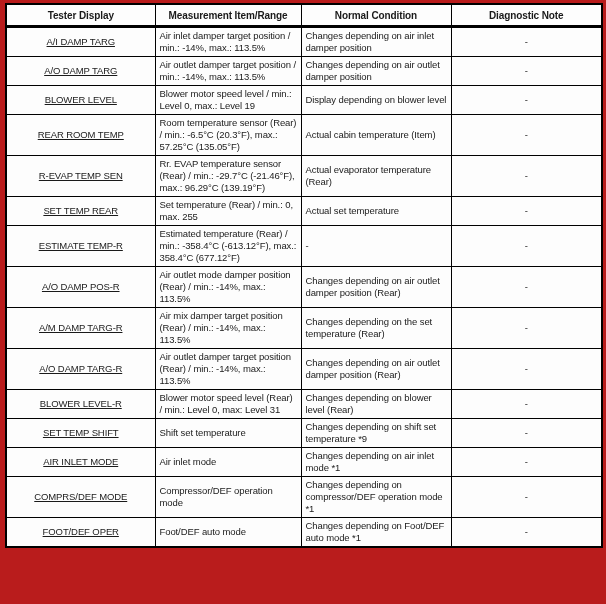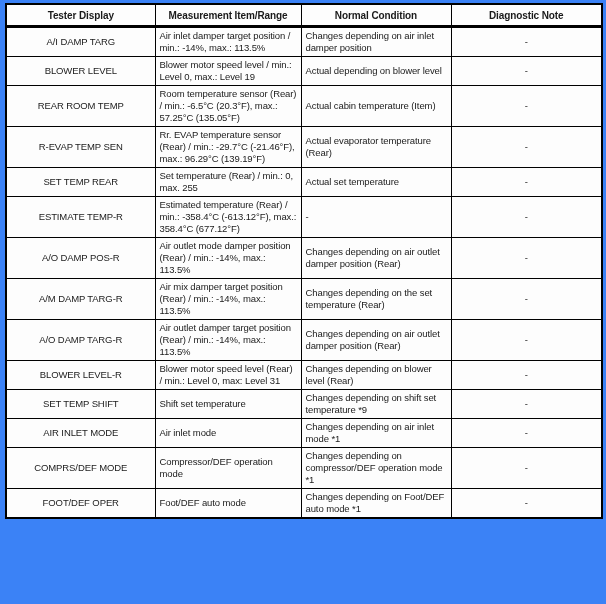--- a/index.html
+++ b/index.html
@@ -4,21 +4,21 @@
 <style>
   html, body { margin: 0; padding: 0; }
   body {
     background: #ffffff;
     font-family: "Liberation Sans", sans-serif;
   }
   .page {
     position: relative;
     width: 606px;
     height: 604px;
-    background: #3b82f6;
+    background: #b91c1c;
     overflow: hidden;
   }
   table.data-table {
     position: absolute;
     left: 5px;
     top: 3px;
     width: 596px;
     border-collapse: collapse;
     table-layout: fixed;
     border: 2px solid #000000;
@@ -41,21 +41,21 @@
   }
   tbody tr { height: 28px; }
   tbody td {
     font-size: 9.5px;
     line-height: 12px;
     letter-spacing: -0.1px;
     padding: 2px 4px;
     vertical-align: middle;
     text-align: left;
   }
-  td.c1 { text-align: center; }
+  td.c1 { text-align: center; text-decoration: underline; }
   td.c4 { text-align: center; }
 </style>
 </head>
 <body>
 
 <div class="page">
   <table class="data-table">
     <colgroup>
       <col style="width:149px">
       <col style="width:146px">
@@ -71,23 +71,29 @@
       </tr>
     </thead>
     <tbody>
         <tr>
           <td class="c1">A/I DAMP TARG</td>
           <td class="c2">Air inlet damper target position / min.: -14%, max.: 113.5%</td>
           <td class="c3">Changes depending on air inlet damper position</td>
           <td class="c4">-</td>
         </tr>
         <tr>
+          <td class="c1">A/O DAMP TARG</td>
+          <td class="c2">Air outlet damper target position / min.: -14%, max.: 113.5%</td>
+          <td class="c3">Changes depending on air outlet damper position</td>
+          <td class="c4">-</td>
+        </tr>
+        <tr>
           <td class="c1">BLOWER LEVEL</td>
           <td class="c2">Blower motor speed level / min.: Level 0, max.: Level 19</td>
-          <td class="c3">Actual depending on blower level</td>
+          <td class="c3">Display depending on blower level</td>
           <td class="c4">-</td>
         </tr>
         <tr>
           <td class="c1">REAR ROOM TEMP</td>
           <td class="c2">Room temperature sensor (Rear) / min.: -6.5°C (20.3°F), max.: 57.25°C (135.05°F)</td>
           <td class="c3">Actual cabin temperature (Item)</td>
           <td class="c4">-</td>
         </tr>
         <tr>
           <td class="c1">R-EVAP TEMP SEN</td>

